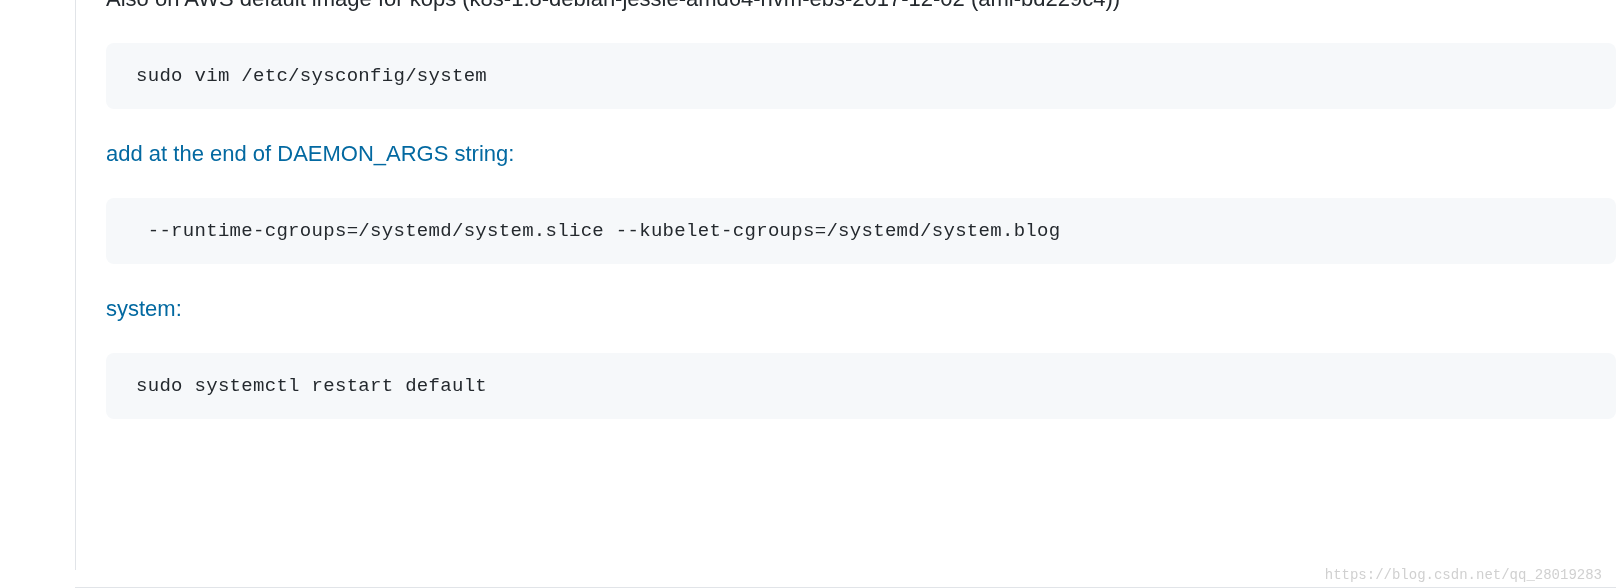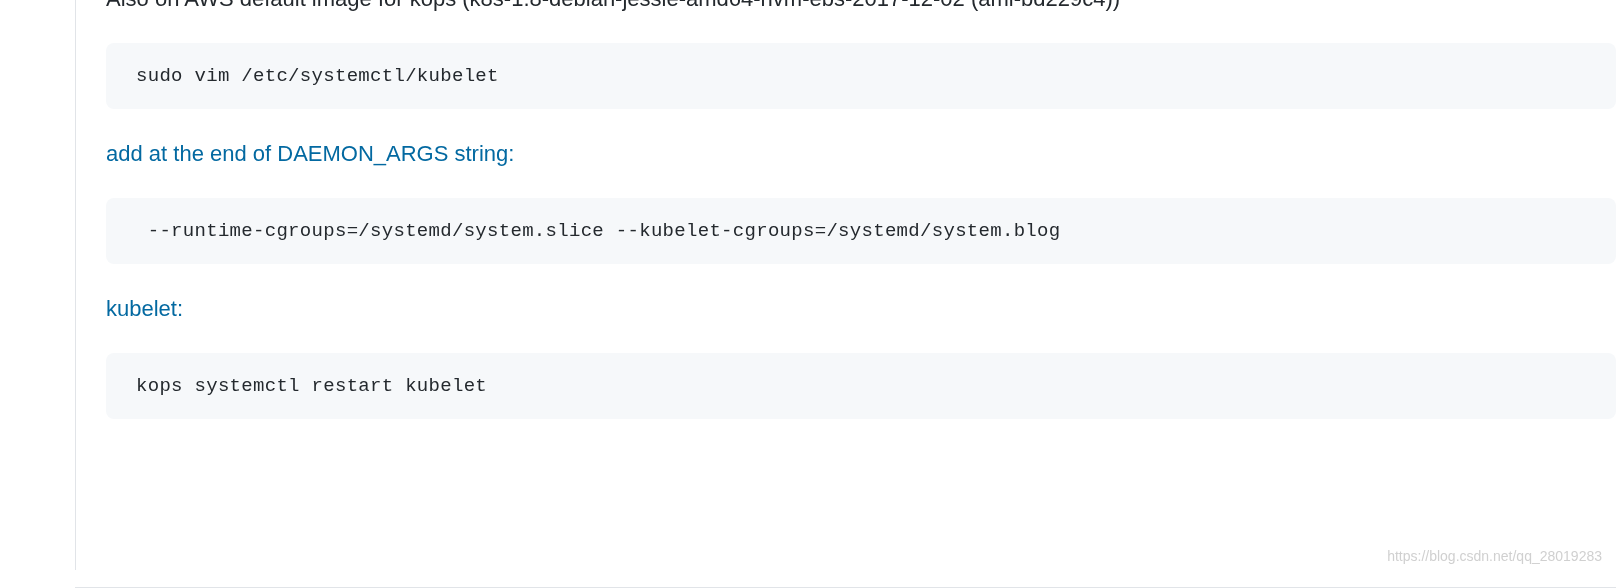--- a/index.html
+++ b/index.html
@@ -50,53 +50,53 @@
     .para {
       font-size: 22px;
       line-height: 1.5;
       color: #0369a1;
       margin-top: 22px;
       margin-bottom: 22px;
     }
     .watermark {
       position: absolute;
       right: 14px;
-      bottom: 24px;
+      bottom: 5px;
       font-size: 14px;
       color: #d0d0d0;
-      font-family: Liberation Sans, sans-serif;
+      font-family: Liberation Mono, monospace;
       pointer-events: none;
       text-align: right;
     }
     .bottom-border {
       position: absolute;
       bottom: 0;
       left: 75px;
       right: 0;
       height: 1px;
       background: #e1e4e8;
     }
   </style>
 </head>
 <body>
 
 <div class="container">
   <p class="cutoff-text">Also on AWS default image for kops (k8s-1.8-debian-jessie-amd64-hvm-ebs-2017-12-02 (ami-bd229c4))</p>
 
   <div class="code-block">
-    <code>sudo vim /etc/systemctl/kubelet</code>
+    <code>sudo vim /etc/sysconfig/system</code>
   </div>
 
   <p class="para">add at the end of DAEMON_ARGS string:</p>
 
   <div class="code-block">
     <code> --runtime-cgroups=/systemd/system.slice --kubelet-cgroups=/systemd/system.blog</code>
   </div>
 
-  <p class="para">kubelet:</p>
+  <p class="para">system:</p>
 
   <div class="code-block">
-    <code>kops systemctl restart kubelet</code>
+    <code>sudo systemctl restart default</code>
   </div>
 </div>
 
 <div class="watermark">https://blog.csdn.net/qq_28019283</div>
 <div class="bottom-border"></div>
 
 </body></html>

